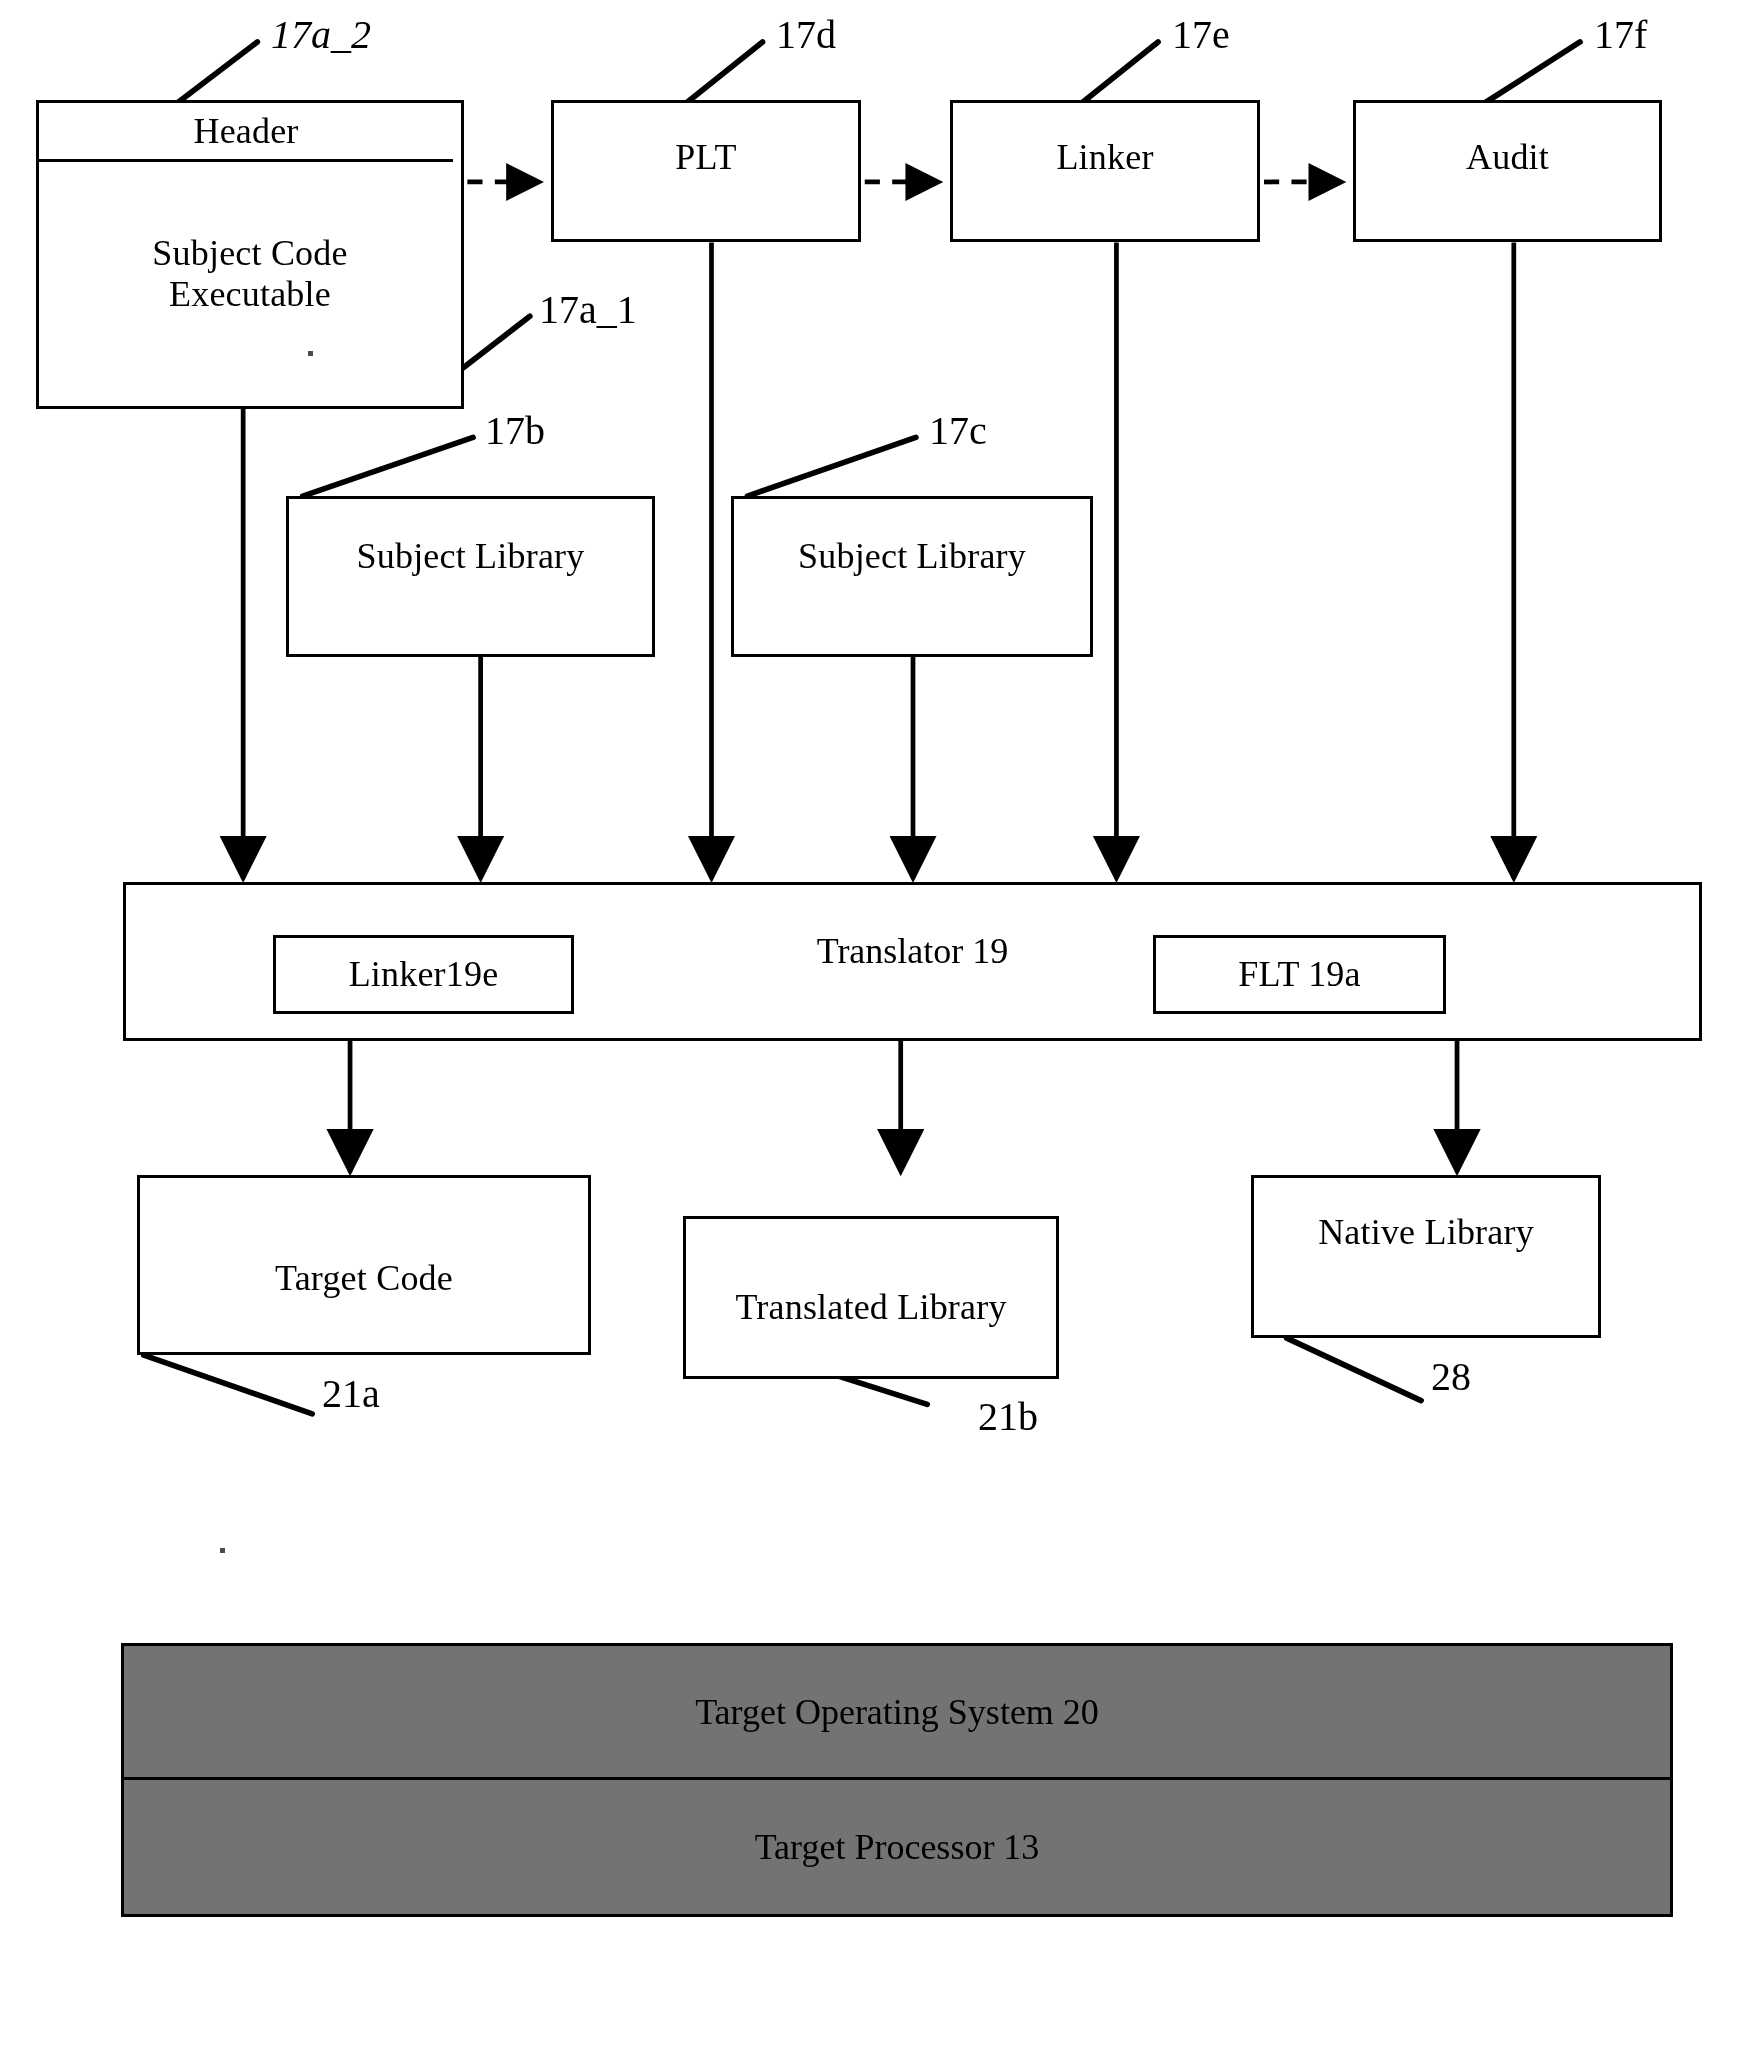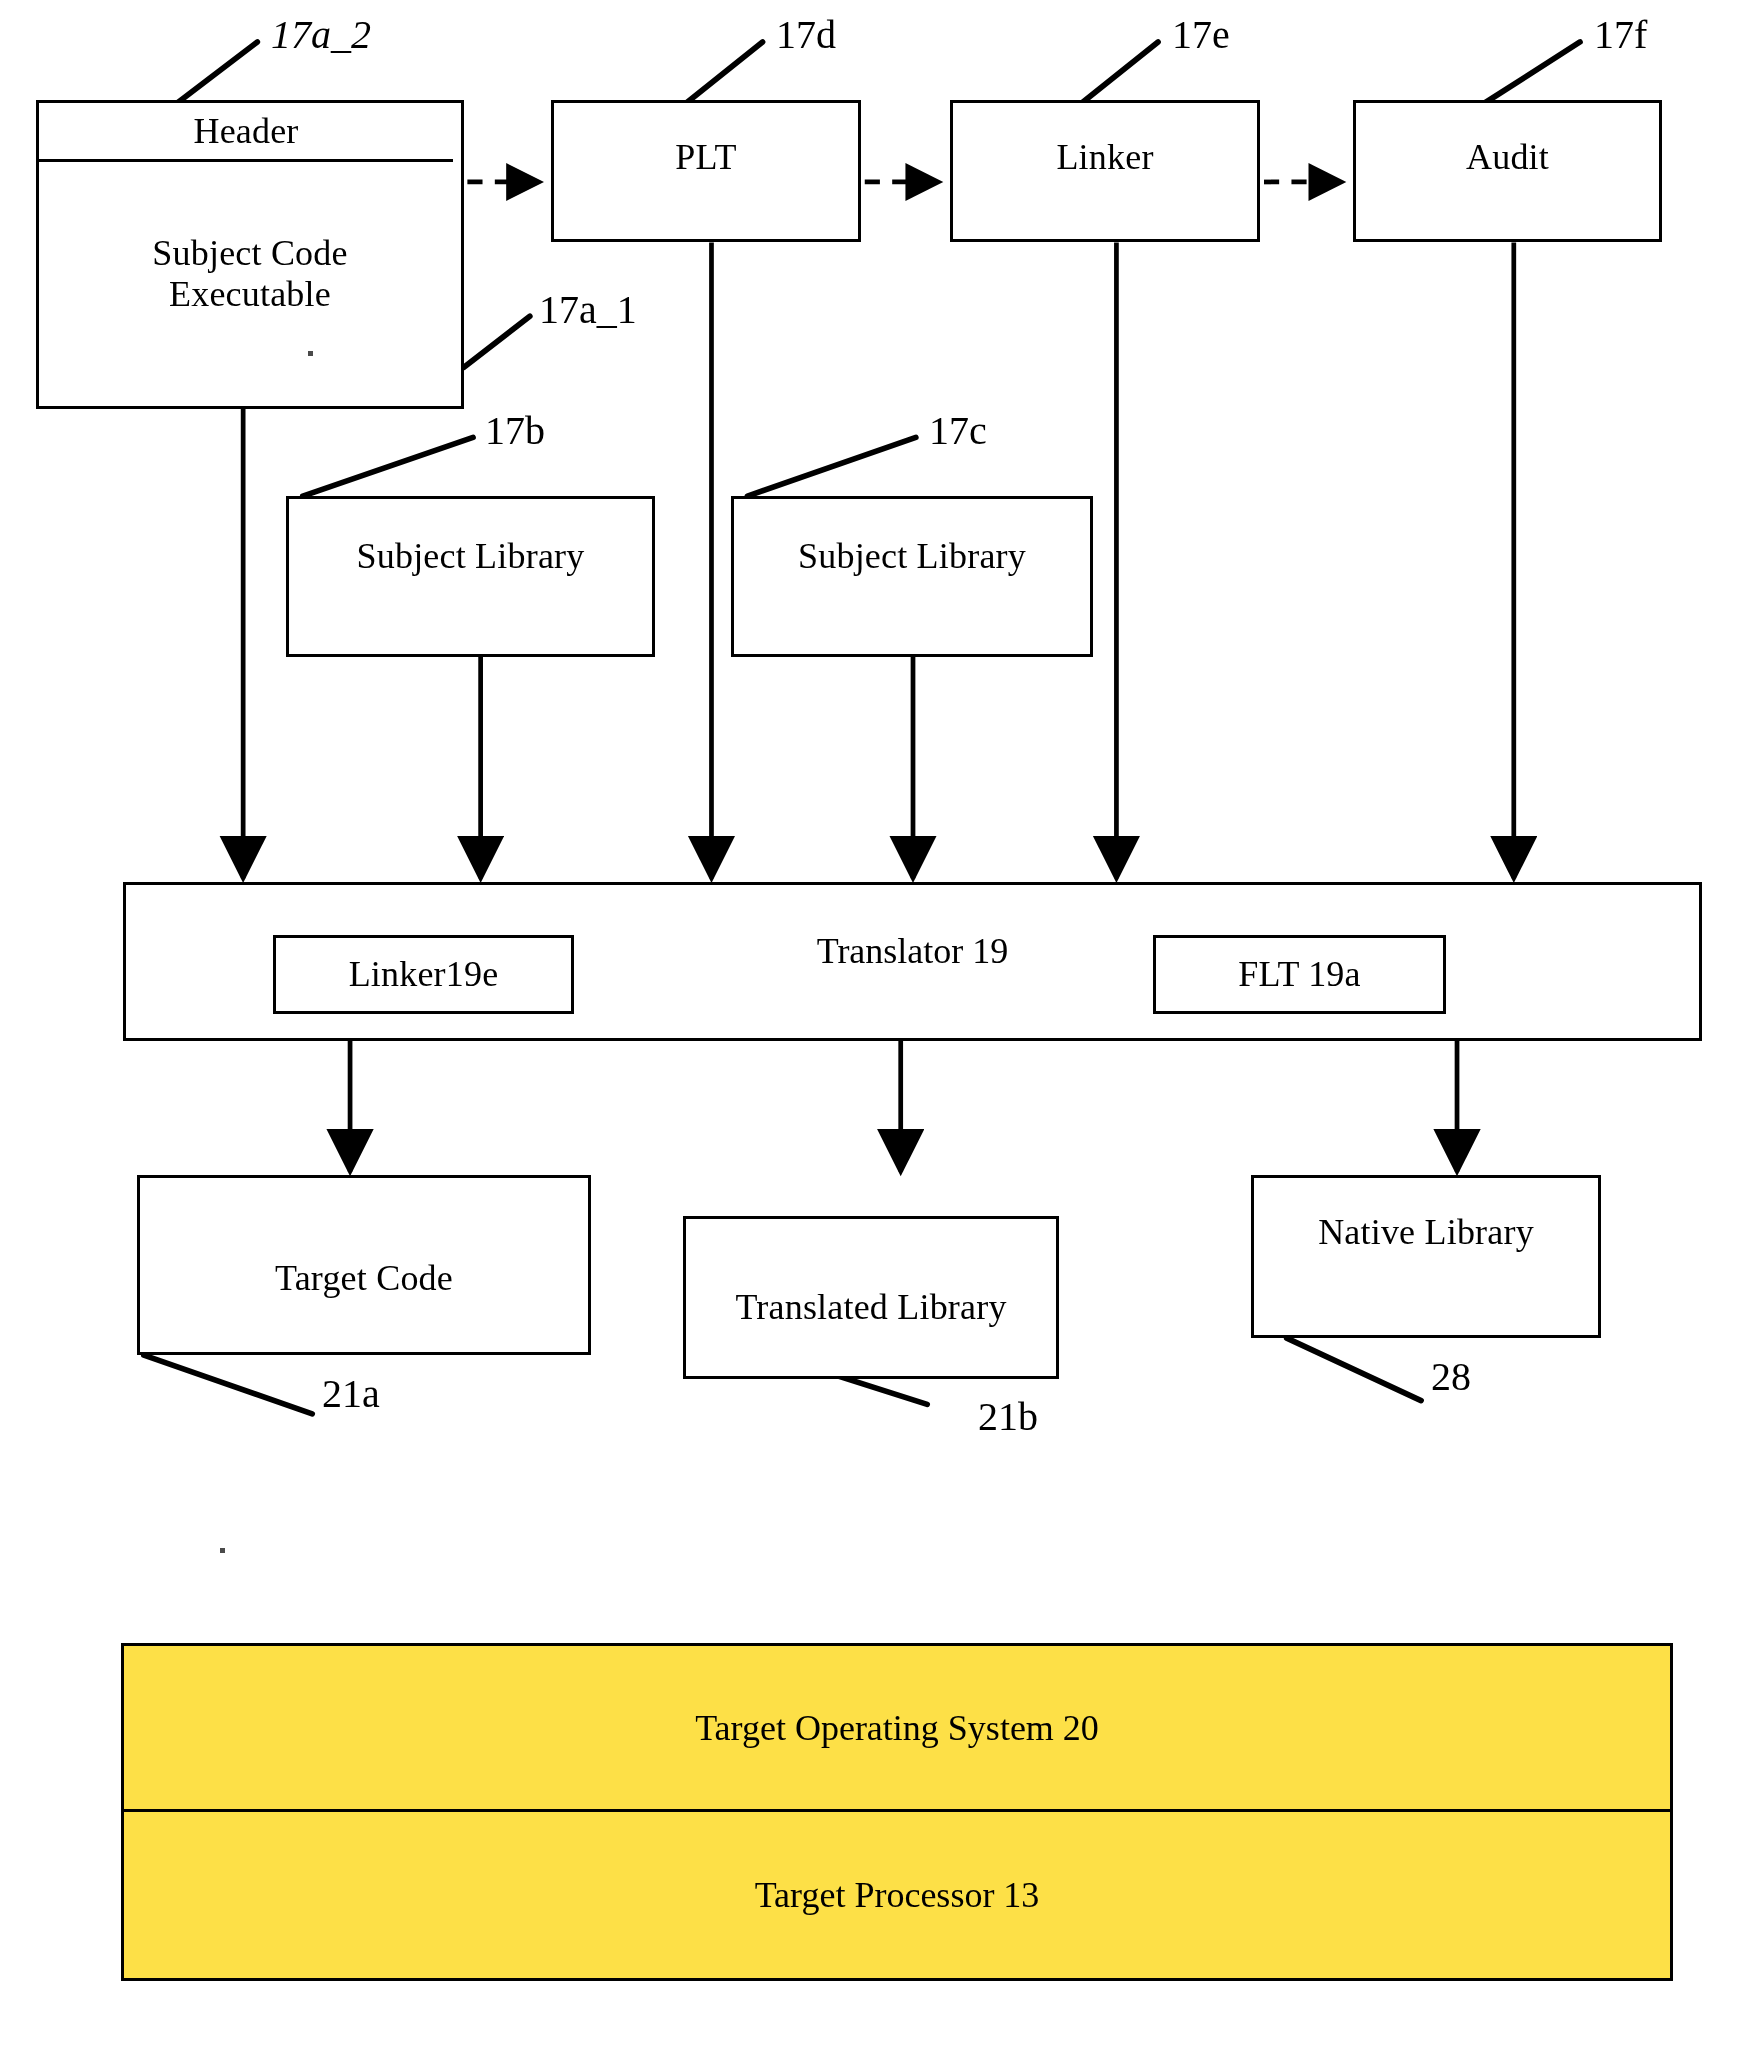--- a/index.html
+++ b/index.html
@@ -88,24 +88,24 @@
 
   #node-target-code  { left: 137px;  top: 1175px; width: 454px; height: 180px; }
   #node-translated   { left: 683px;  top: 1216px; width: 376px; height: 163px; align-items: flex-end; }
   #node-native       { left: 1251px; top: 1175px; width: 350px; height: 163px; }
   #node-target-code .lbl  { margin-top: 26.5px; }
   #node-translated .lbl   { margin-bottom: 49px; }
   #node-native .lbl       { margin-bottom: 49px; }
 
   #platform-stack {
     position: absolute;
-    left: 121px; top: 1643px; width: 1552px; height: 338px;
+    left: 121px; top: 1643px; width: 1552px; height: 274px;
     border: 3.8px solid #000;
     box-sizing: border-box;
-    background: #fde047;
+    background: #737373;
   }
   .platform-row {
     height: 50%;
     display: flex;
     align-items: center;
     justify-content: center;
     font-size: 36px;
     box-sizing: border-box;
   }
   #platform-os { border-bottom: 3.8px solid #000; }

